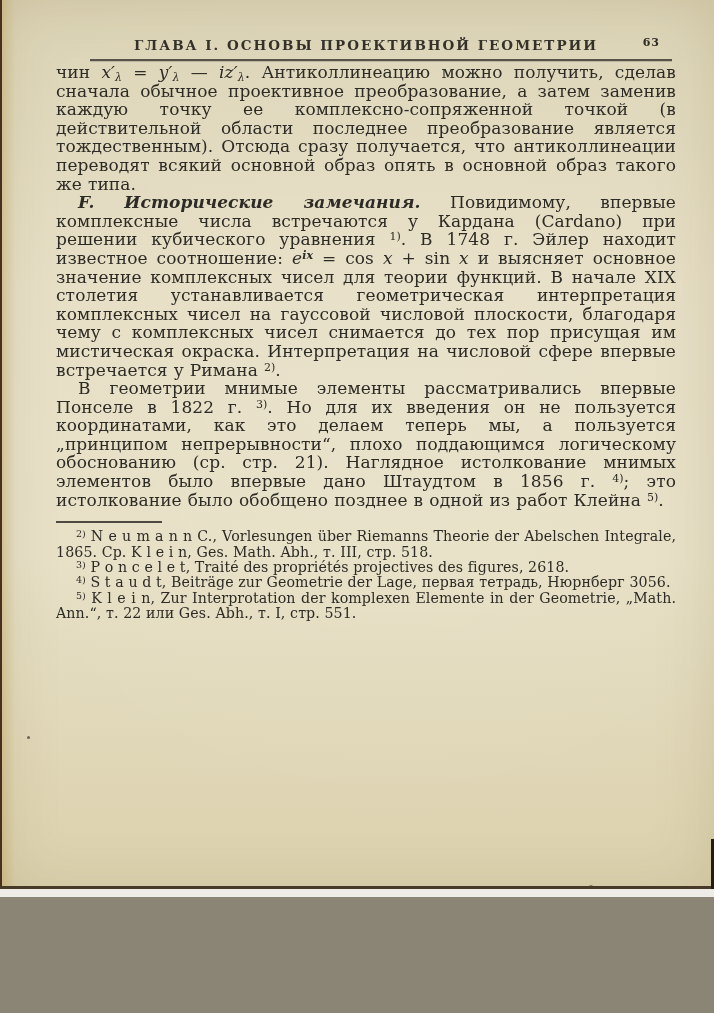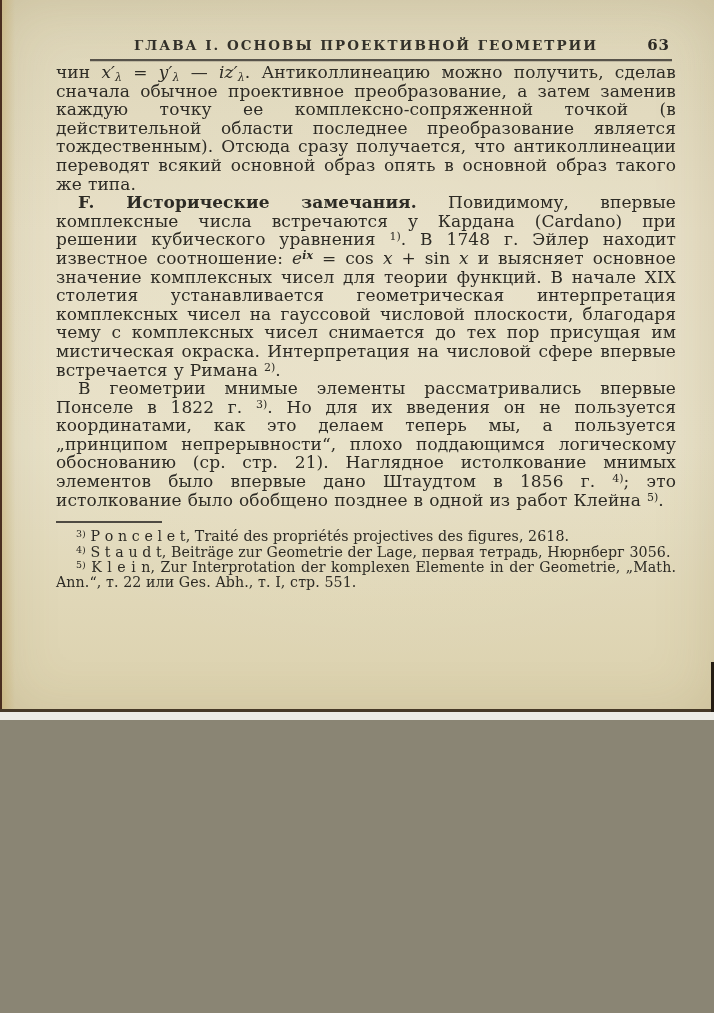--- a/index.html
+++ b/index.html
@@ -4,21 +4,21 @@
 <style>
   html, body { margin: 0; padding: 0; }
   body {
     background: #8a8574;
     font-family: "DejaVu Serif", "Liberation Serif", serif;
     -webkit-font-smoothing: antialiased;
   }
   .page {
     position: relative;
     width: 714px;
-    height: 720px;
+    height: 897px;
     margin: 0;
     overflow: hidden;
     background:
       radial-gradient(ellipse 120% 90% at 55% 40%, rgba(255,255,255,0.10), rgba(0,0,0,0) 60%),
       linear-gradient(180deg, var(--paper-top) 0%, var(--paper-mid) 32%, var(--paper-mid2) 62%, var(--paper-bottom) 96%);
     box-shadow: inset 0 0 60px rgba(120,100,50,0.18);
     color: var(--ink);
   }
   
   .edge-left-line {
@@ -60,22 +60,22 @@
   .chapter-title {
     text-align: center;
     font-size: 13.5px;
     font-weight: bold;
     letter-spacing: 2px;
     color: #33312a;
     white-space: nowrap;
   }
   .page-number {
     position: absolute;
-    right: 6px; top: -1px;
-    font-size: 15px;
+    right: 16px; top: -1px;
+    font-size: 11px;
     font-weight: bold;
     letter-spacing: 1px;
   }
   .header-rule {
     margin: 4px 4px 0 34px;
     height: 2px;
     background: #57534a;
     box-shadow: 0 1px 0 rgba(87,83,74,0.25);
   }
 
@@ -84,21 +84,21 @@
     margin: 0;
     font-size: 17px;
     line-height: 18.6px;
     text-align: justify;
     letter-spacing: 0.1px;
     word-spacing: 0.5px;
   }
   .body-text p.indent { text-indent: 22px; }
 
   .r-n { }
-  .r-b { font-weight: bold; }
+  .r-b { font-weight: bold; font-style: italic; }
   .r-i { font-style: italic; }
   sup.r-sup, sup.r-supi {
     font-size: 11px; line-height: 0; vertical-align: 5px; letter-spacing: 0;
   }
   sup.r-supi { font-style: italic; font-weight: bold; }
   sub.r-sub { font-size: 11px; line-height: 0; vertical-align: -3px; font-style: italic; }
 
   .footnote-rule {
     margin-top: 12px;
     margin-left: 0;
@@ -138,18 +138,19 @@
     <div class="header-rule"></div>
 
     <div class="body-text" id="body-paragraphs">
         <p><span class="r-n">чин </span><span class="r-i">x′</span><sub class="r-sub">λ</sub><span class="r-n"> = </span><span class="r-i">y′</span><sub class="r-sub">λ</sub><span class="r-n"> — </span><span class="r-i">iz′</span><sub class="r-sub">λ</sub><span class="r-n">. Антиколлинеацию можно получить, сделав сначала обычное проективное преобразование, а затем заменив каждую точку ее комплексно-сопряженной точкой (в действительной области последнее преобразование является тождественным). Отсюда сразу получается, что антиколлинеации переводят всякий основной образ опять в основной образ такого же типа.</span></p>
         <p class="indent"><span class="r-b">F. Исторические замечания.</span><span class="r-n"> Повидимому, впервые комплексные числа встречаются у Кардана (Cardano) при решении кубического уравнения </span><sup class="r-sup">1)</sup><span class="r-n">. В 1748 г. Эйлер находит известное соотношение: </span><span class="r-i">e</span><sup class="r-supi">ix</sup><span class="r-n"> = cos </span><span class="r-i">x</span><span class="r-n"> + sin </span><span class="r-i">x</span><span class="r-n"> и выясняет основное значение комплексных чисел для теории функций. В начале XIX столетия устанавливается геометрическая интерпретация комплексных чисел на гауссовой числовой плоскости, благодаря чему с комплексных чисел снимается до тех пор присущая им мистическая окраска. Интерпретация на числовой сфере впервые встречается у Римана </span><sup class="r-sup">2)</sup><span class="r-n">.</span></p>
         <p class="indent"><span class="r-n">В геометрии мнимые элементы рассматривались впервые Понселе в 1822 г. </span><sup class="r-sup">3)</sup><span class="r-n">. Но для их введения он не пользуется координатами, как это делаем теперь мы, а пользуется „принципом непрерывности“, плохо поддающимся логическому обоснованию (ср. стр. 21). Наглядное истолкование мнимых элементов было впервые дано Штаудтом в 1856 г. </span><sup class="r-sup">4)</sup><span class="r-n">; это истолкование было обобщено позднее в одной из работ Клейна </span><sup class="r-sup">5)</sup><span class="r-n">.</span></p>
       </div>
 
     <div class="footnote-rule"></div>
     <div class="footnotes" id="footnotes">
+        <p><sup class="r-sup">2)</sup><span class="r-n"> N e u m a n n C., Vorlesungen über Riemanns Theorie der Abelschen Integrale, 1865. Ср. K l e i n, Ges. Math. Abh., т. III, стр. 518.</span></p>
         <p><sup class="r-sup">3)</sup><span class="r-n"> P o n c e l e t, Traité des propriétés projectives des figures, 2618.</span></p>
         <p><sup class="r-sup">4)</sup><span class="r-n"> S t a u d t, Beiträge zur Geometrie der Lage, первая тетрадь, Нюрнберг 3056.</span></p>
         <p><sup class="r-sup">5)</sup><span class="r-n"> K l e i n, Zur Interprotation der komplexen Elemente in der Geometrie, „Math. Ann.“, т. 22 или Ges. Abh., т. I, стр. 551.</span></p>
       </div>
   </div>
 </div>
 
 </body></html>

